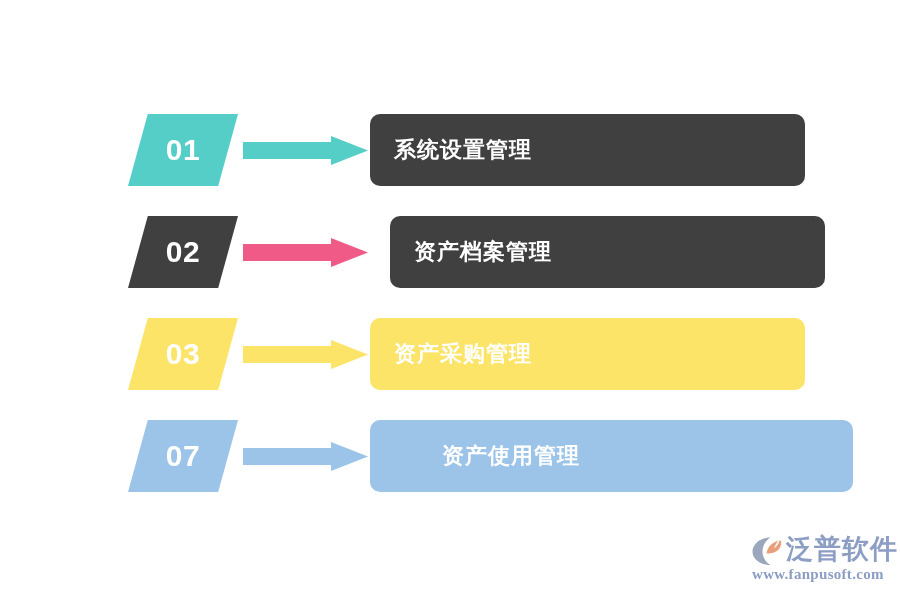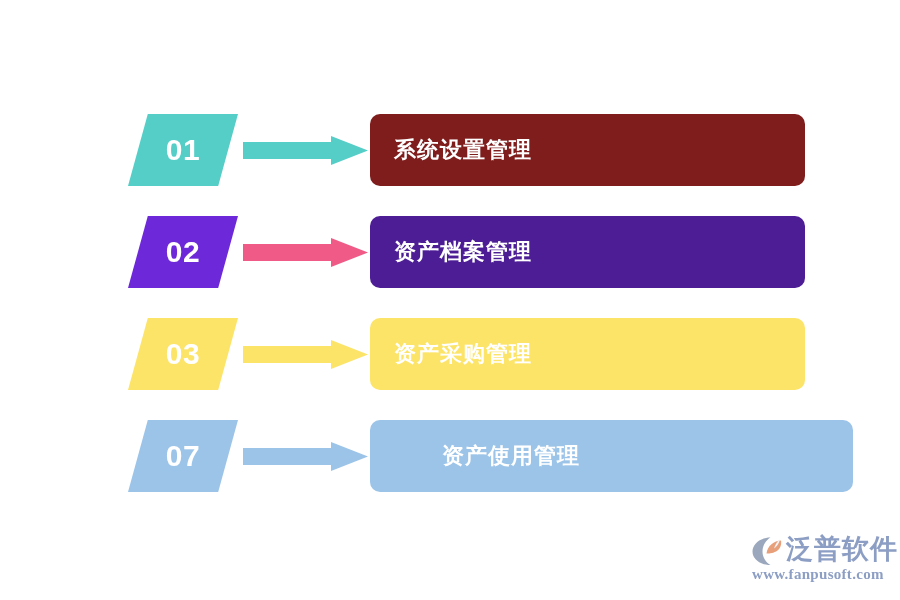--- a/index.html
+++ b/index.html
@@ -143,33 +143,33 @@
 
 <div id="diagram">
     <div class="step-row" style="top: 114px;">
       <div class="badge" style="background: rgb(85, 206, 200);">
         <span class="badge-num">01</span>
       </div>
       <div class="arrow">
         <div class="arrow-shaft" style="background: rgb(85, 206, 200);"></div>
         <div class="arrow-head" style="background: rgb(85, 206, 200);"></div>
       </div>
-      <div class="bar" style="background: #7f1d1d; align-items: center;">
+      <div class="bar" style="background: #404040; align-items: center;">
         <span class="bar-label">系统设置管理</span>
       </div>
     </div>
     <div class="step-row" style="top: 216px;">
-      <div class="badge" style="background: #6d28d9;">
+      <div class="badge" style="background: #404040;">
         <span class="badge-num">02</span>
       </div>
       <div class="arrow">
         <div class="arrow-shaft" style="background: rgb(240, 90, 135);"></div>
         <div class="arrow-head" style="background: rgb(240, 90, 135);"></div>
       </div>
-      <div class="bar" style="background: #4c1d95;">
+      <div class="bar" style="background: #404040; margin-left: 20px;">
         <span class="bar-label">资产档案管理</span>
       </div>
     </div>
     <div class="step-row" style="top: 318px;">
       <div class="badge" style="background: rgb(252, 228, 105);">
         <span class="badge-num">03</span>
       </div>
       <div class="arrow">
         <div class="arrow-shaft" style="background: rgb(252, 228, 105);"></div>
         <div class="arrow-head" style="background: rgb(252, 228, 105);"></div>

